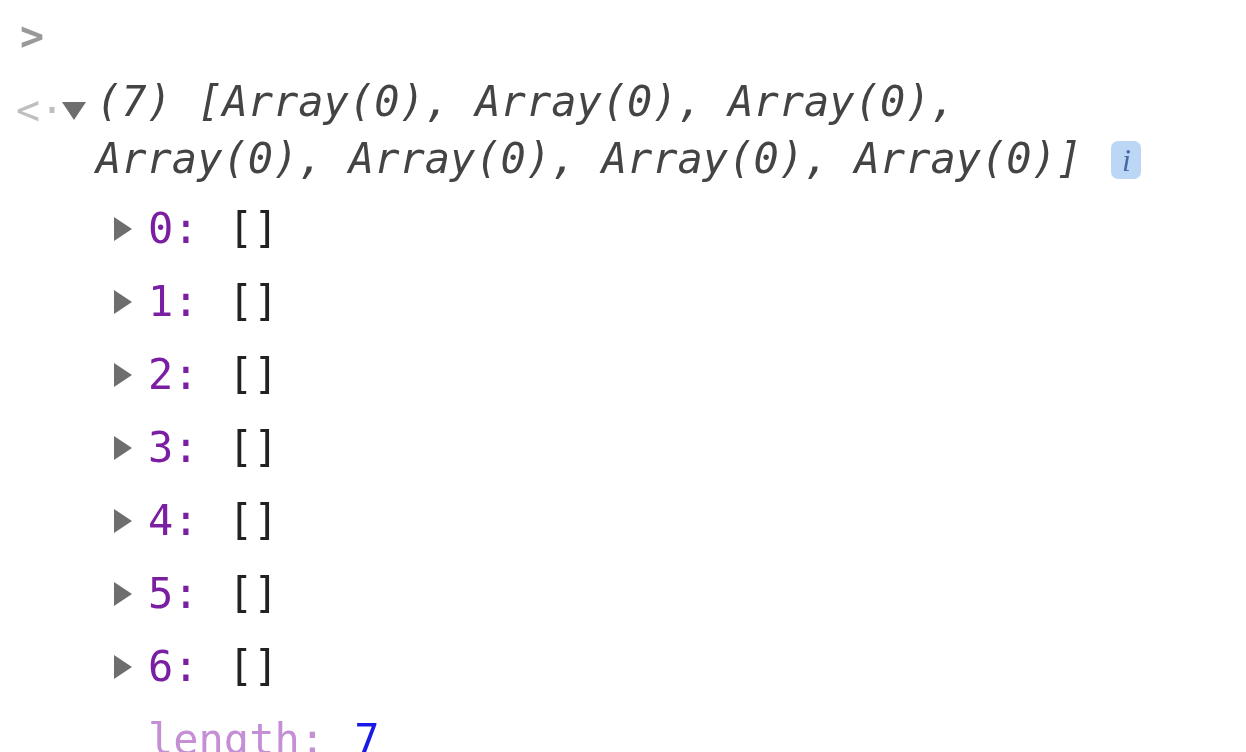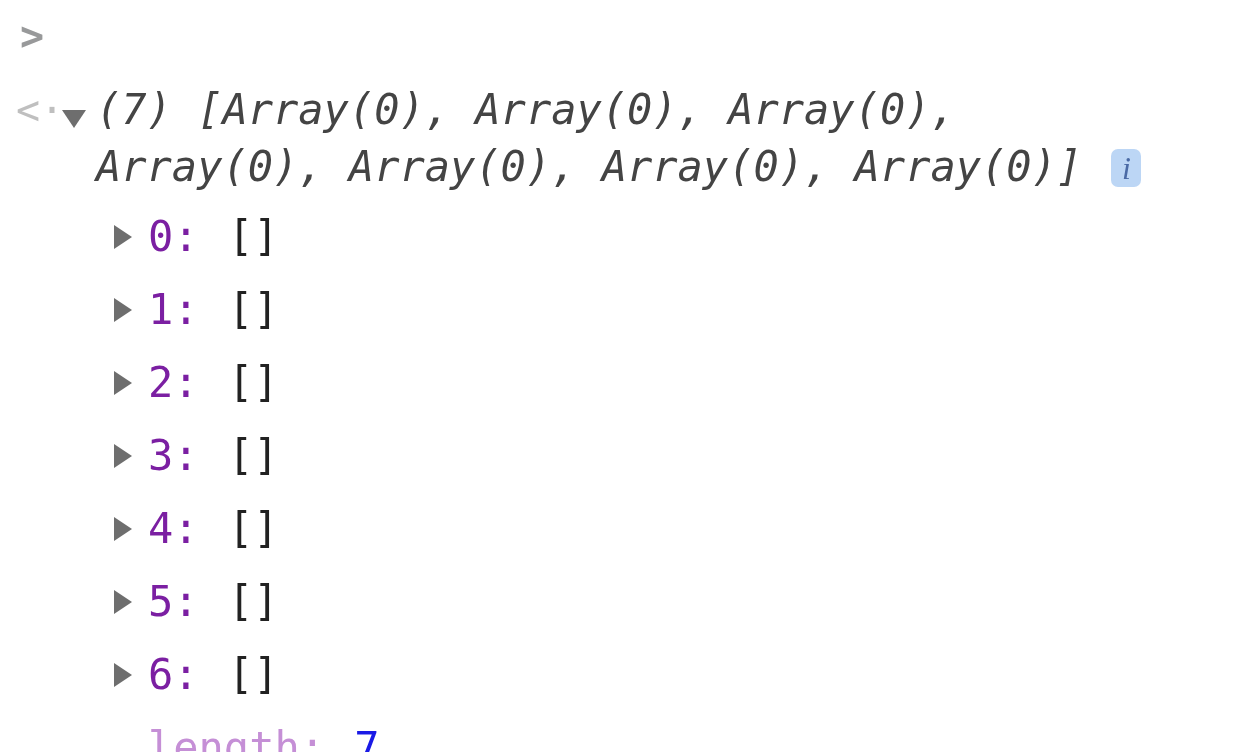--- a/index.html
+++ b/index.html
@@ -52,21 +52,20 @@
       gap: 18px;
     }
 
     .output-content {
       flex: 1;
     }
 
     .arr-summary-row {
       display: flex;
       align-items: flex-start;
-      margin-top: 8px;
     }
 
     .tri {
       display: inline-block;
       width: 0;
       height: 0;
       flex-shrink: 0;
       user-select: none;
     }
 

